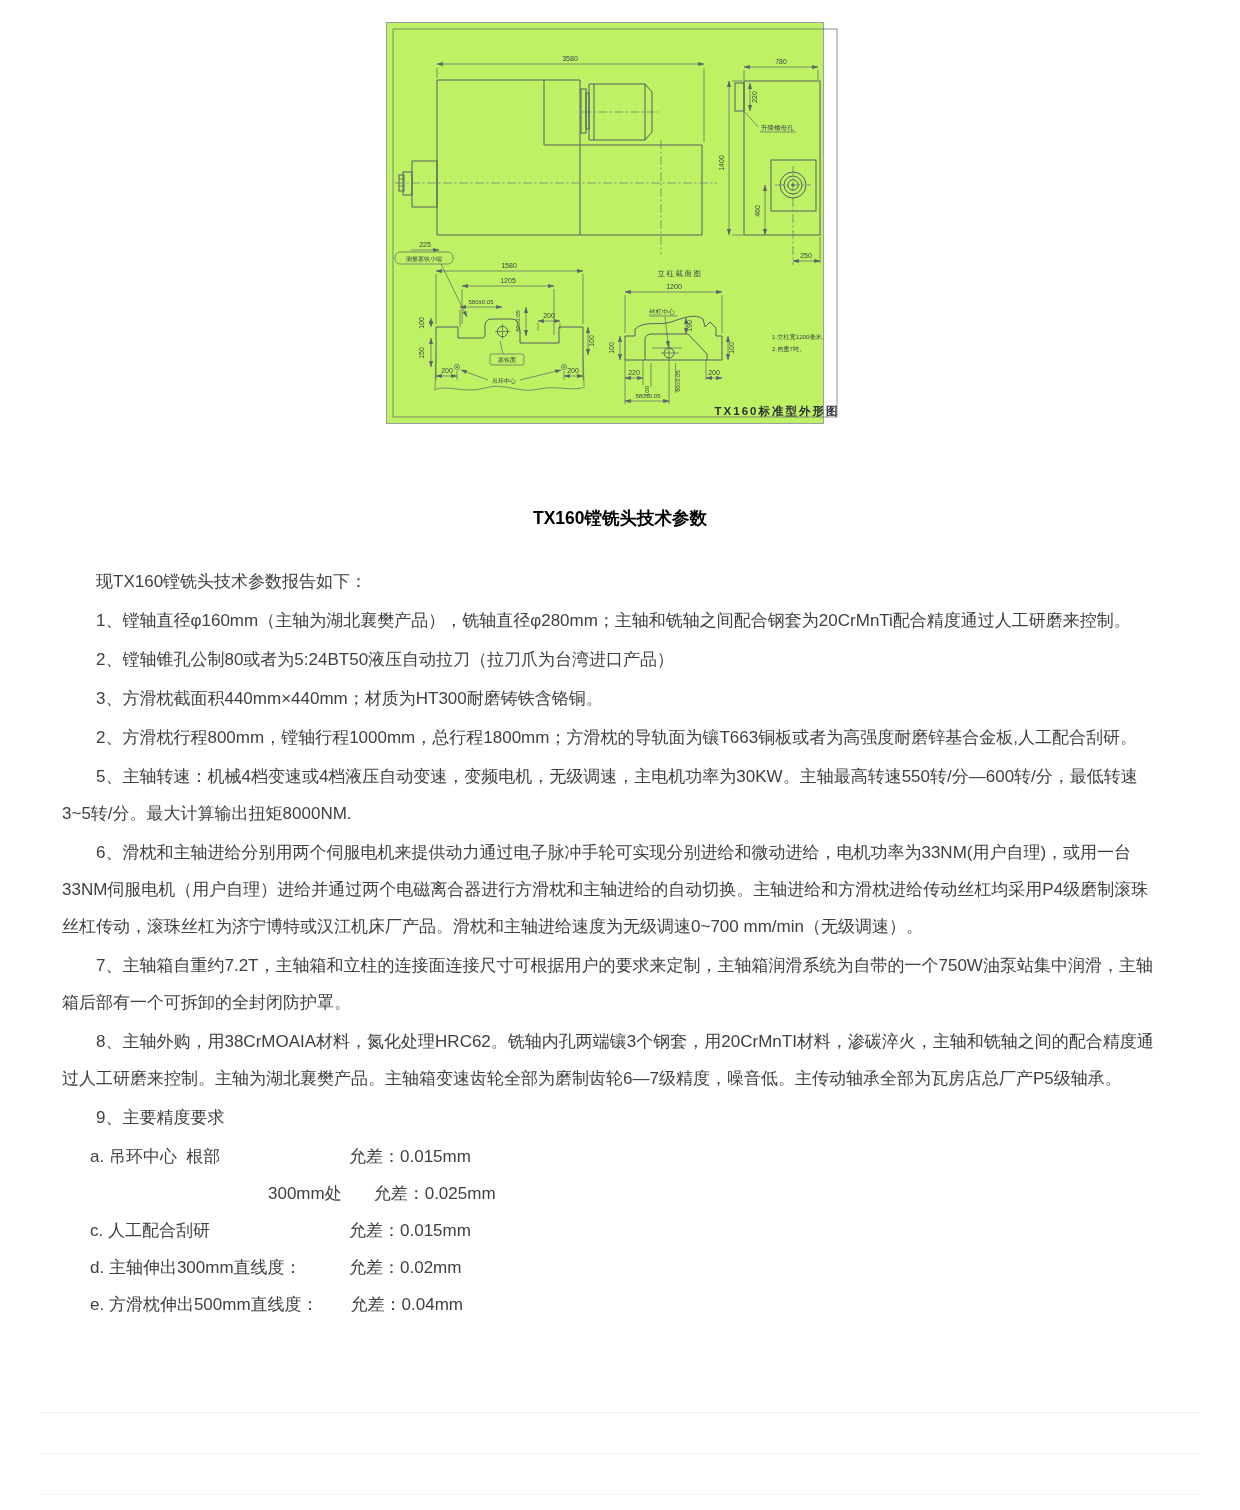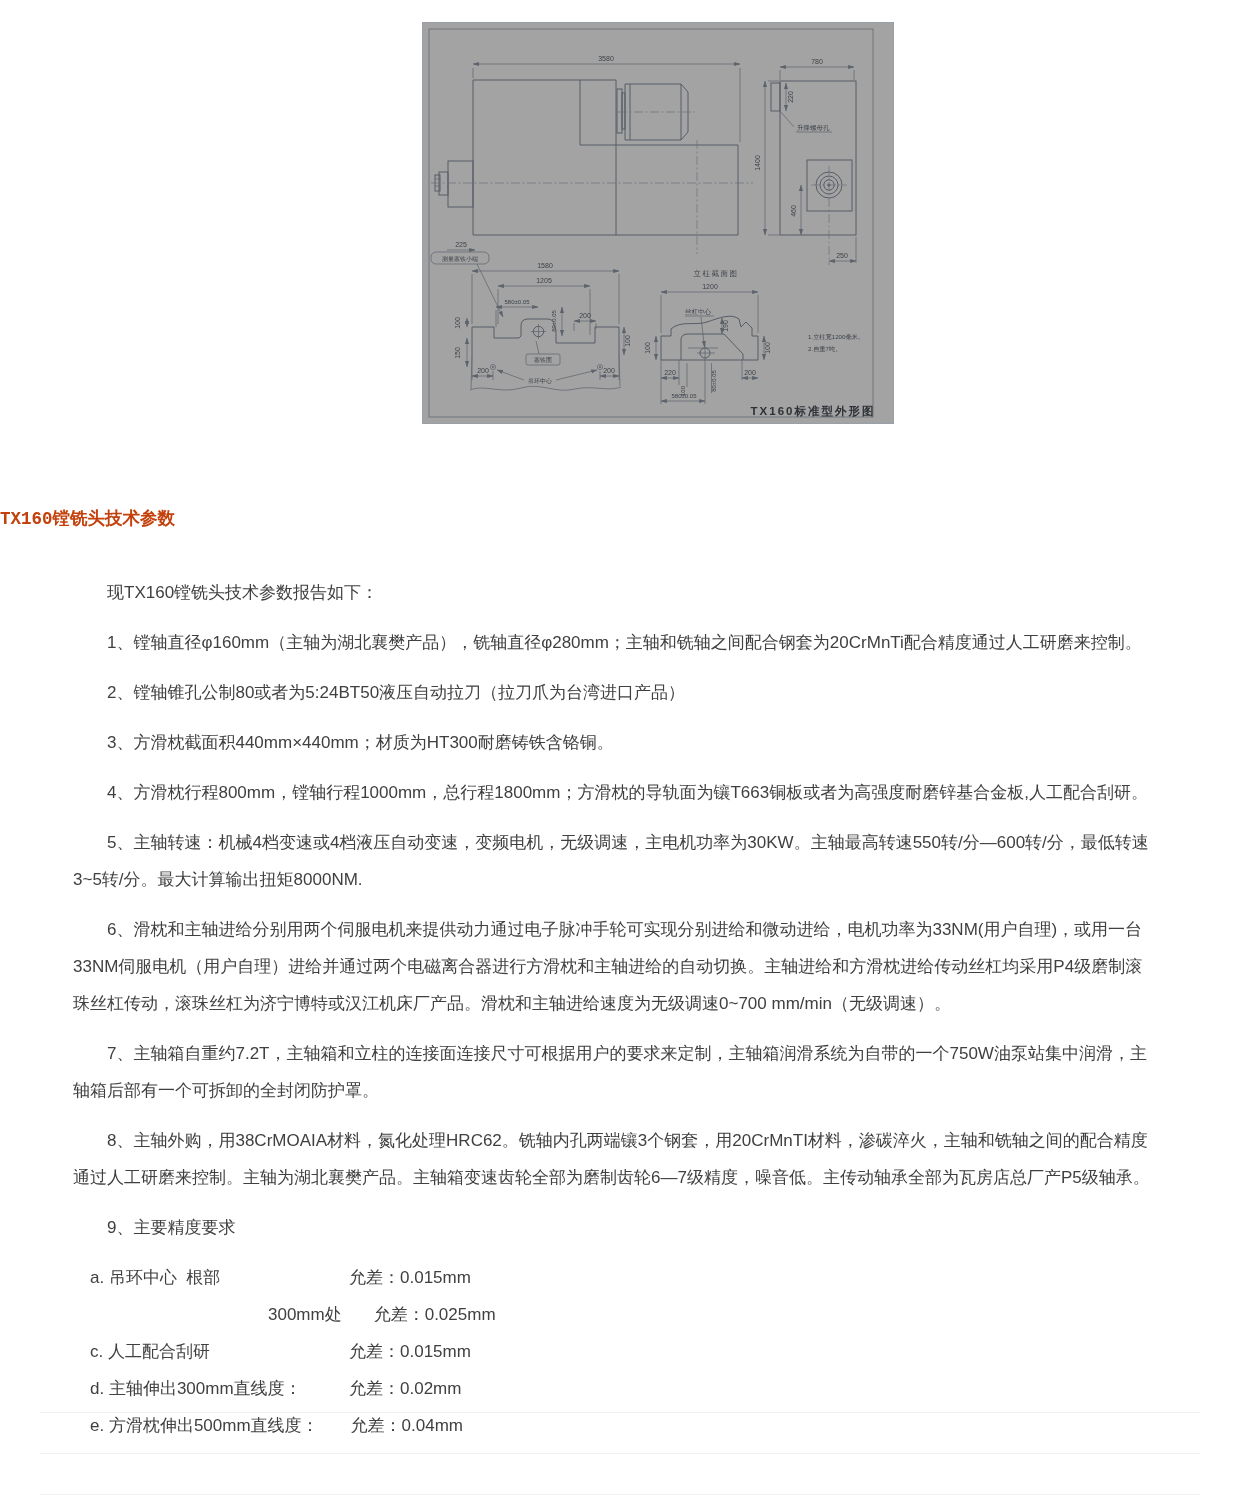--- a/index.html
+++ b/index.html
@@ -3,44 +3,44 @@
 <meta charset="utf-8">
 <style>
   html,body{margin:0;padding:0;}
   body{
     width:1240px;height:1510px;position:relative;background:#ffffff;
     font-family:"Liberation Sans","DejaVu Sans",sans-serif;color:#3f3f3f;
     overflow:hidden;
   }
   
   .sheet{
-    position:absolute;left:386px;top:22px;width:472px;height:402px;
-    background:#a3a3a3;border:1px solid #99a0a8;box-sizing:border-box;margin-left:36px;
+    position:absolute;left:386px;top:22px;width:438px;height:402px;
+    background:#bef264;border:1px solid #99a0a8;box-sizing:border-box;
   }
   .sheet svg{display:block;width:456px;height:400px;}
   .ln{stroke:#565d66;stroke-width:1;fill:none;}
   .thin{stroke:#5c636c;stroke-width:.7;fill:none;}
   .dim{stroke:#5c636c;stroke-width:.7;fill:none;}
   .cl{stroke:#6a717a;stroke-width:.7;fill:none;stroke-dasharray:9 2.5 2 2.5;}
   .t{font-size:7px;fill:#3d4248;text-anchor:middle;}
   .ts{font-size:6px;fill:#3d4248;text-anchor:middle;}
   .tl{font-size:6.5px;fill:#3d4248;text-anchor:start;}
   .note{font-size:6.2px;fill:#3d4248;text-anchor:start;}
   .sec-title{font-size:7.5px;fill:#3d4248;text-anchor:middle;letter-spacing:1.5px;}
   .caption{font-size:11.5px;font-weight:bold;fill:#2e3237;text-anchor:middle;letter-spacing:2px;}
   
   .doc-title{
-    position:absolute;top:494px;left:0;width:1240px;
-    font-size:17.5px;font-weight:bold;color:#c2410c;font-family:Liberation Mono, monospace;
+    position:absolute;top:494px;left:0;width:1240px;text-align:center;
+    font-size:17.5px;font-weight:bold;color:#000000;
   }
   .content{
     position:absolute;left:60px;top:561px;width:1106px;
     font-size:17px;line-height:37px;color:#404040;
   }
-  .para{margin:13px;text-indent:2em;}
+  .para{margin:2px;text-indent:2em;}
   .prec-row{padding-left:30px;white-space:nowrap;}
   .prec-row.indent{padding-left:208px;}
   .prec-label{display:inline-block;min-width:227px;white-space:pre;}
   .prec-row.indent .prec-label{min-width:0;}
   .prec-value{margin-left:32px;}
   .faint-rule{position:absolute;left:40px;width:1160px;height:1px;background:#f1f1f1;}
 </style>
 </head>
 <body>
 
@@ -232,21 +232,21 @@
 </div>
 
 <h1 class="doc-title">TX160镗铣头技术参数</h1>
 
 <div class="content">
   <p class="para">现TX160镗铣头技术参数报告如下：</p>
   <div>
       <p class="para">1、镗轴直径φ160mm（主轴为湖北襄樊产品），铣轴直径φ280mm；主轴和铣轴之间配合钢套为20CrMnTi配合精度通过人工研磨来控制。</p>
       <p class="para">2、镗轴锥孔公制80或者为5:24BT50液压自动拉刀（拉刀爪为台湾进口产品）</p>
       <p class="para">3、方滑枕截面积440mm×440mm；材质为HT300耐磨铸铁含铬铜。</p>
-      <p class="para">4、方滑枕行程800mm，镗轴行程1000mm，总行程1800mm；方滑枕的导轨面为镶T663铜板或者为高强度耐磨锌基合金板,人工配合刮研。</p>
+      <p class="para">2、方滑枕行程800mm，镗轴行程1000mm，总行程1800mm；方滑枕的导轨面为镶T663铜板或者为高强度耐磨锌基合金板,人工配合刮研。</p>
       <p class="para">5、主轴转速：机械4档变速或4档液压自动变速，变频电机，无级调速，主电机功率为30KW。主轴最高转速550转/分—600转/分，最低转速3~5转/分。最大计算输出扭矩8000NM.</p>
       <p class="para">6、滑枕和主轴进给分别用两个伺服电机来提供动力通过电子脉冲手轮可实现分别进给和微动进给，电机功率为33NM(用户自理)，或用一台33NM伺服电机（用户自理）进给并通过两个电磁离合器进行方滑枕和主轴进给的自动切换。主轴进给和方滑枕进给传动丝杠均采用P4级磨制滚珠丝杠传动，滚珠丝杠为济宁博特或汉江机床厂产品。滑枕和主轴进给速度为无级调速0~700 mm/min（无级调速）。</p>
       <p class="para">7、主轴箱自重约7.2T，主轴箱和立柱的连接面连接尺寸可根据用户的要求来定制，主轴箱润滑系统为自带的一个750W油泵站集中润滑，主轴箱后部有一个可拆卸的全封闭防护罩。</p>
       <p class="para">8、主轴外购，用38CrMOAIA材料，氮化处理HRC62。铣轴内孔两端镶3个钢套，用20CrMnTI材料，渗碳淬火，主轴和铣轴之间的配合精度通过人工研磨来控制。主轴为湖北襄樊产品。主轴箱变速齿轮全部为磨制齿轮6—7级精度，噪音低。主传动轴承全部为瓦房店总厂产P5级轴承。</p>
       <p class="para">9、主要精度要求</p>
     </div>
   <div>
       <div class="prec-row"><span class="prec-label">a. 吊环中心  根部</span><span class="prec-value">允差：0.015mm</span></div>
       <div class="prec-row indent"><span class="prec-label">300mm处</span><span class="prec-value">允差：0.025mm</span></div>
       <div class="prec-row"><span class="prec-label">c. 人工配合刮研</span><span class="prec-value">允差：0.015mm</span></div>

